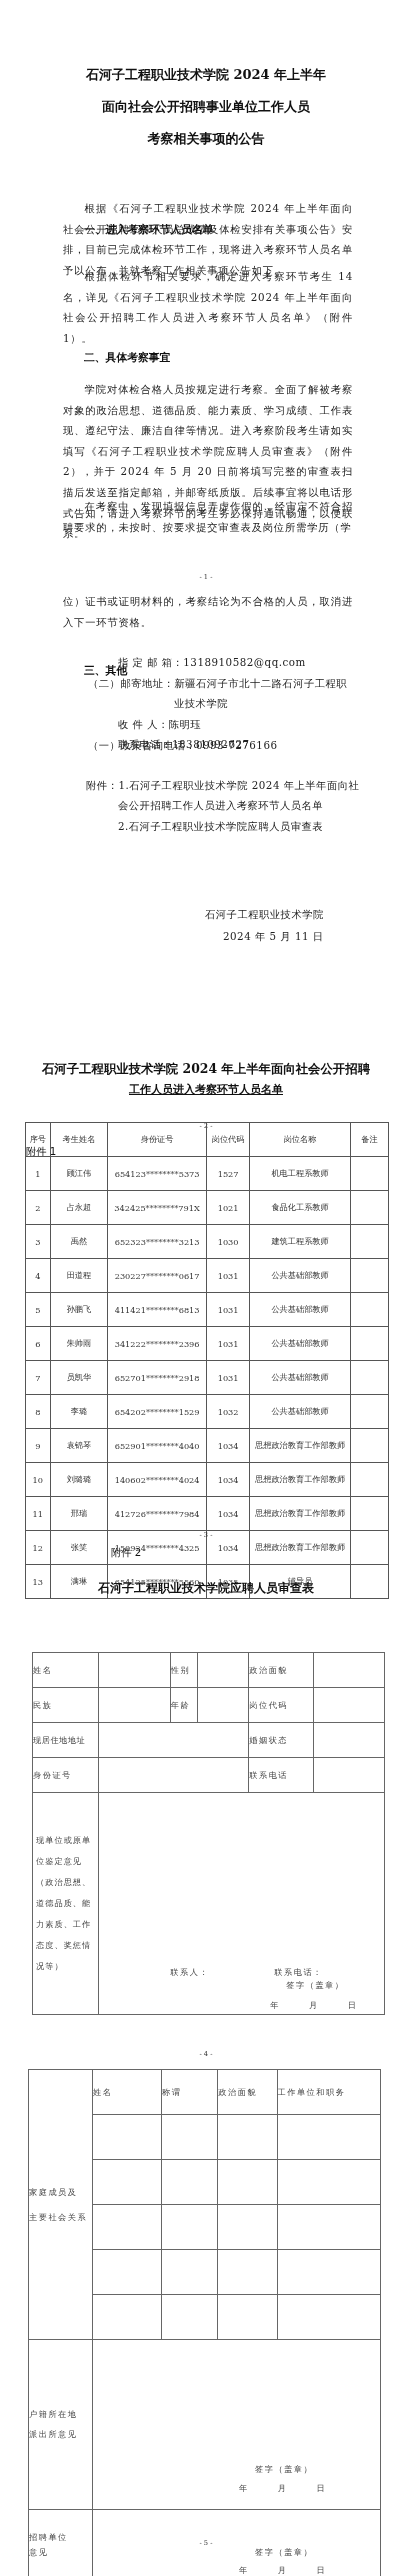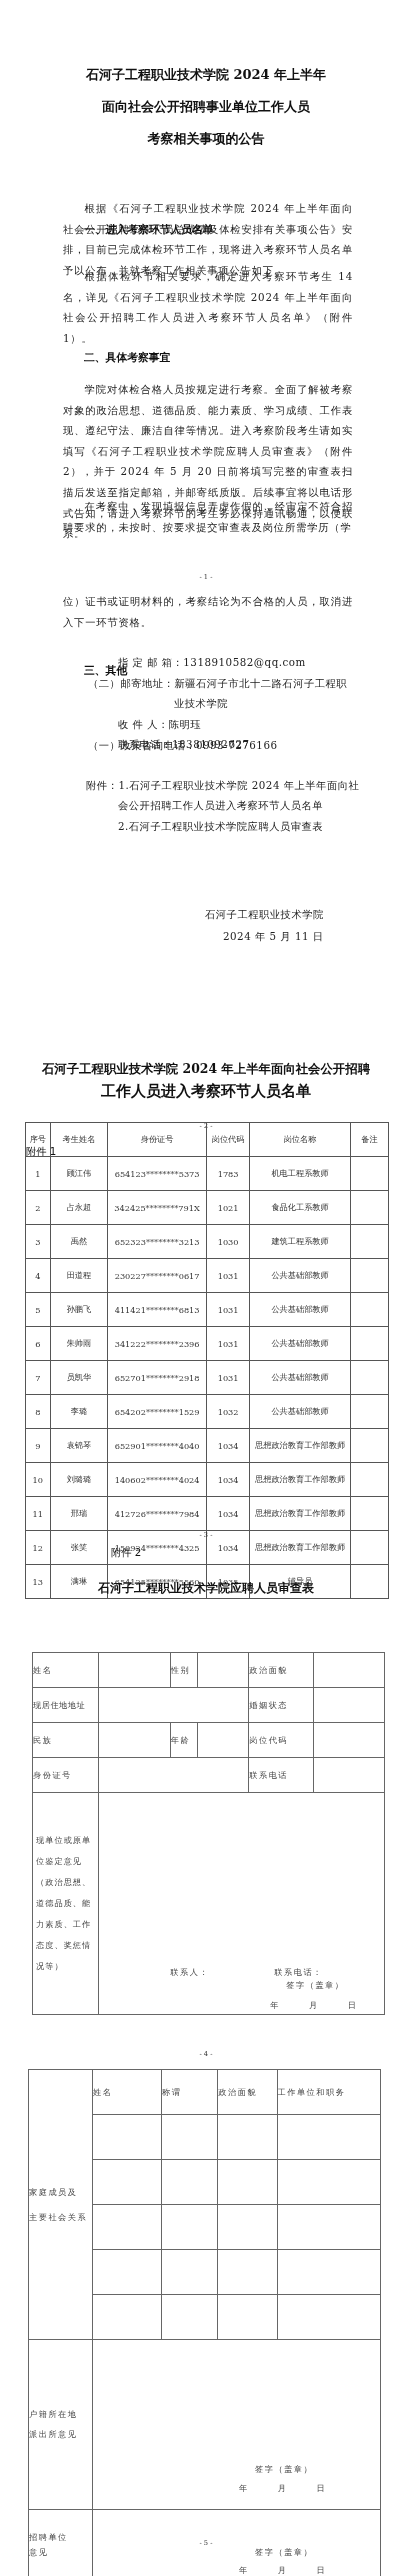--- a/index.html
+++ b/index.html
@@ -66,39 +66,39 @@
 <div class="abs line" style="top:751px; left:118px;">会公开招聘工作人员进入考察环节人员名单</div>
 <div class="abs line" style="top:772px; left:118px;">2.石河子工程职业技术学院应聘人员审查表</div>
 
 <div class="abs line" style="top:860px; left:205px;">石河子工程职业技术学院</div>
 <div class="abs line" style="top:882px; left:223px;">2024 年 5 月 11 日</div>
 
 <div class="abs pagenum" style="top:1123px;top:1122px;">- 2 -</div>
 
 <div class="abs annex-label" style="top:1145px; left:26px;">附件 1</div>
 <div class="abs doc-title" style="top:1061px; font-size:12.4px;">石河子工程职业技术学院 2024 年上半年面向社会公开招聘</div>
-<div class="abs doc-title" style="top:1082px; font-size:15px;">工作人员进入考察环节人员名单</div>
+<div class="abs doc-title" style="top:1082px; font-size:11px;text-decoration:underline;">工作人员进入考察环节人员名单</div>
 
 <table class="abs list-table" style="top:1122px;padding-left:16px;">
   <thead>
     <tr>
       <th style="width:24px;">序号</th>
       <th style="width:58px;">考生姓名</th>
       <th style="width:98px;">身份证号</th>
       <th style="width:43px;">岗位代码</th>
       <th style="width:102px;">岗位名称</th>
       <th style="width:38px;">备注</th>
     </tr>
   </thead>
   <tbody id="annex1-body">
       <tr>
         <td>1</td>
         <td>顾江伟</td>
         <td>654123********5373</td>
-        <td>1783</td>
+        <td>1527</td>
         <td>机电工程系教师</td>
         <td></td>
       </tr>
       <tr>
         <td>2</td>
         <td>占永超</td>
         <td>342425********791X</td>
         <td>1021</td>
         <td>食品化工系教师</td>
         <td></td>
@@ -203,31 +203,31 @@
   <tbody>
       <tr style="height:35px;">
     <td style="width:64px;">姓名</td>
     <td style="width:69px;"></td>
     <td style="width:26px;">性别</td>
     <td style="width:49px;"></td>
     <td style="width:62px;">政治面貌</td>
     <td style="width:69px;"></td>
   </tr>
   <tr style="height:35px;">
+    <td>民族</td>
+    <td></td>
+    <td>年龄</td>
+    <td></td>
+    <td>岗位代码</td>
+    <td></td>
+  </tr>
+  <tr style="height:35px;">
     <td style="letter-spacing:0.5px;">现居住地地址</td>
     <td colspan="3"></td>
     <td>婚姻状态</td>
-    <td></td>
-  </tr>
-  <tr style="height:35px;">
-    <td>民族</td>
-    <td></td>
-    <td>年龄</td>
-    <td></td>
-    <td>岗位代码</td>
     <td></td>
   </tr>
   <tr style="height:35px;">
     <td>身份证号</td>
     <td colspan="3"></td>
     <td>联系电话</td>
     <td></td>
   </tr>
   <tr style="height:222px;">
     <td style="text-align:left; padding:0 3.1px; line-height:21px; vertical-align:middle; letter-spacing:1px;">现单位或原单位鉴定意见（政治思想、道德品质、能力素质、工作态度、奖惩情况等）</td>

